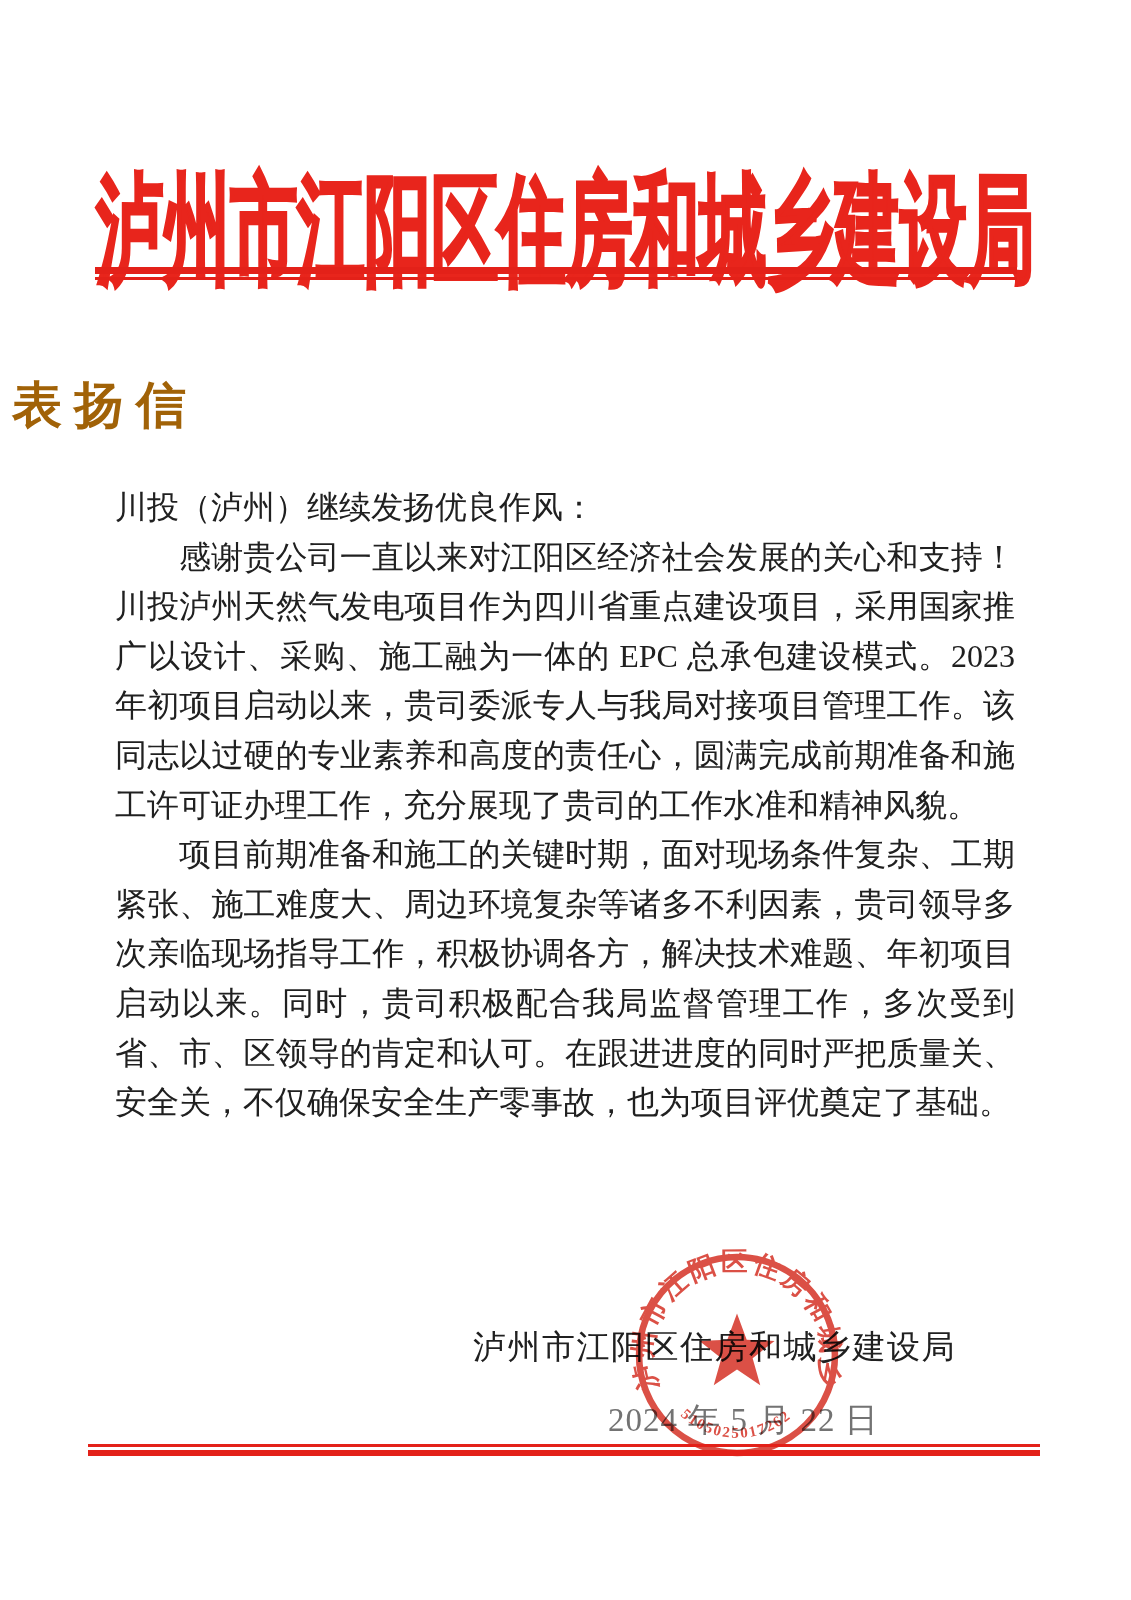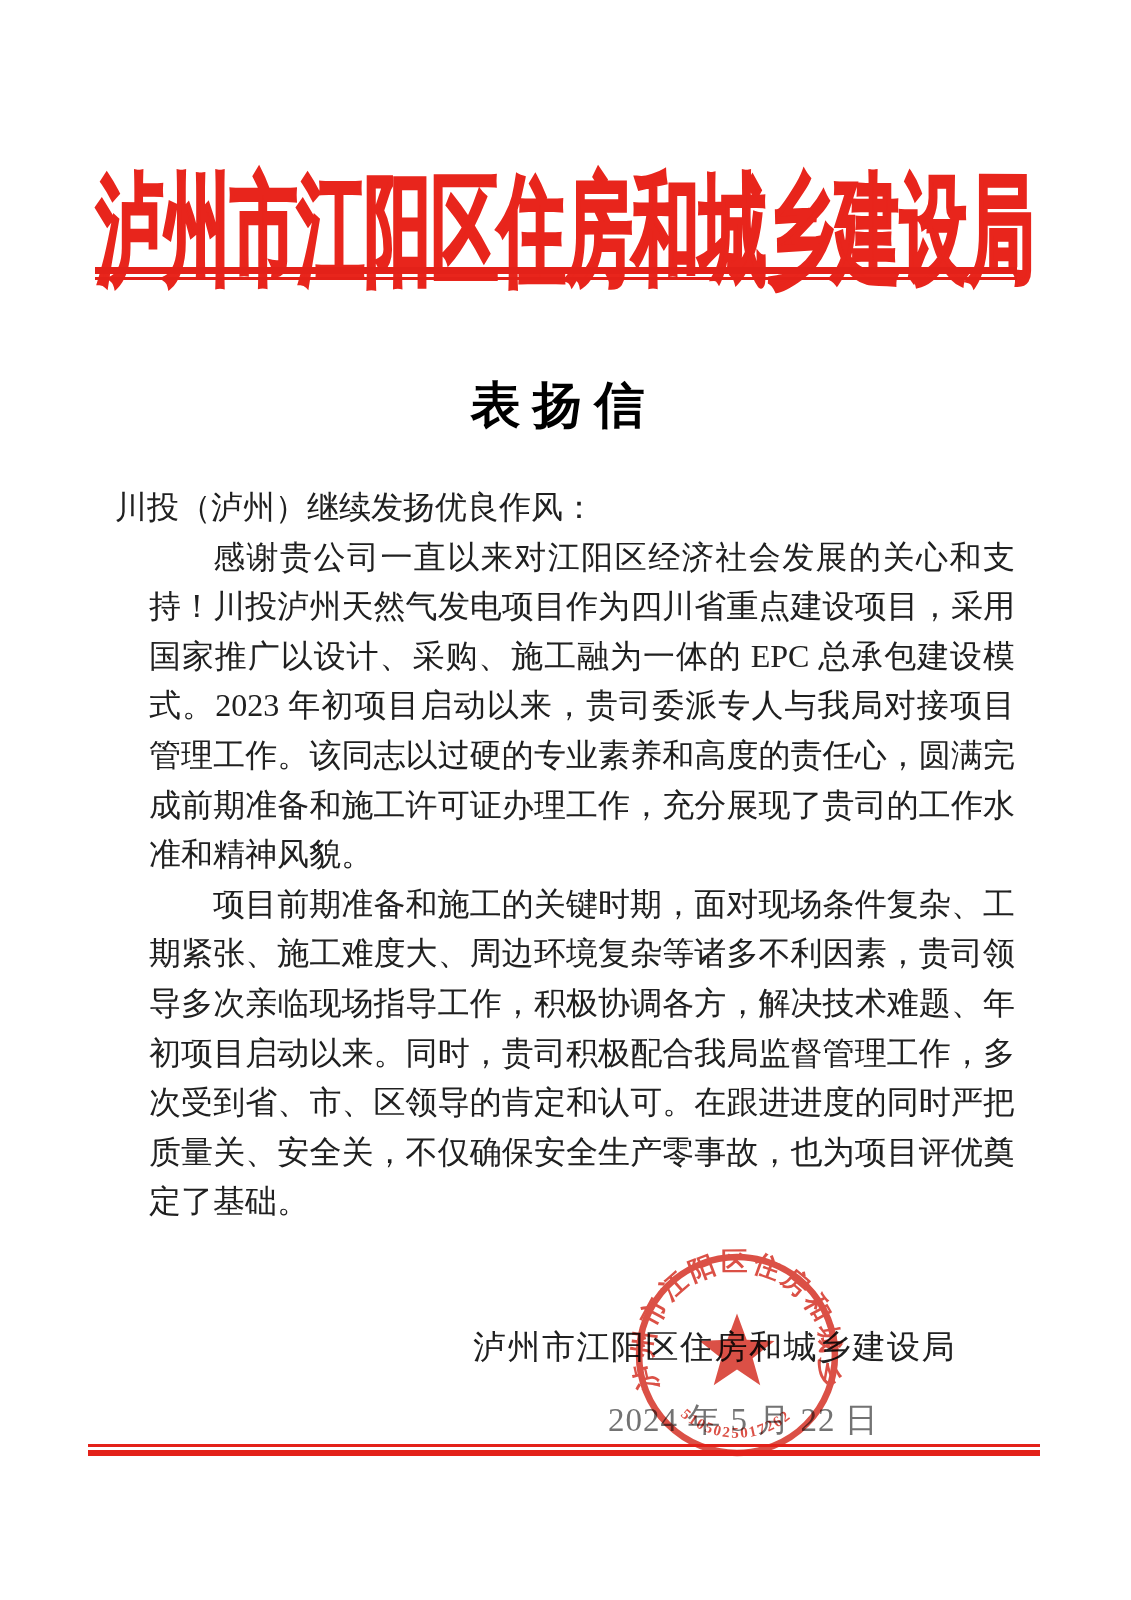--- a/index.html
+++ b/index.html
@@ -27,34 +27,33 @@
     white-space: nowrap;
   }
   .header-rule {
     position: absolute; top: 267px; left: 95px; width: 922px; height: 13px;
     border-top: 7px solid #e32119;
     border-bottom: 3px solid #e32119;
   }
   
   .letter-title {
     position: absolute; top: 372px; left: 0; right: 16px;
-    text-align: center;
     font-size: 50px; font-weight: bold;
     letter-spacing: 12px; text-indent: 12px;
-    color: #000000;
+    color: #a16207;
   }
   
   .body-block {
     position: absolute; top: 483px; left: 115px; width: 900px;
     font-size: 32px; line-height: 49.6px;
     color: #202020;
     text-align: justify;
   }
   .salutation { text-indent: 0; }
-  .body-block p.para { text-indent: 2em; margin-left: 34px; }
+  .body-block p.para { text-indent: 2em; }
   
   .signature {
     position: absolute; top: 1325px; left: 473px;
     font-size: 33px; letter-spacing: 1.5px; color: #202020;
     white-space: nowrap;
   }
   .date-line {
     position: absolute; top: 1398px; left: 608px;
     font-size: 33px; letter-spacing: 1px; color: #737373;
     white-space: nowrap;

